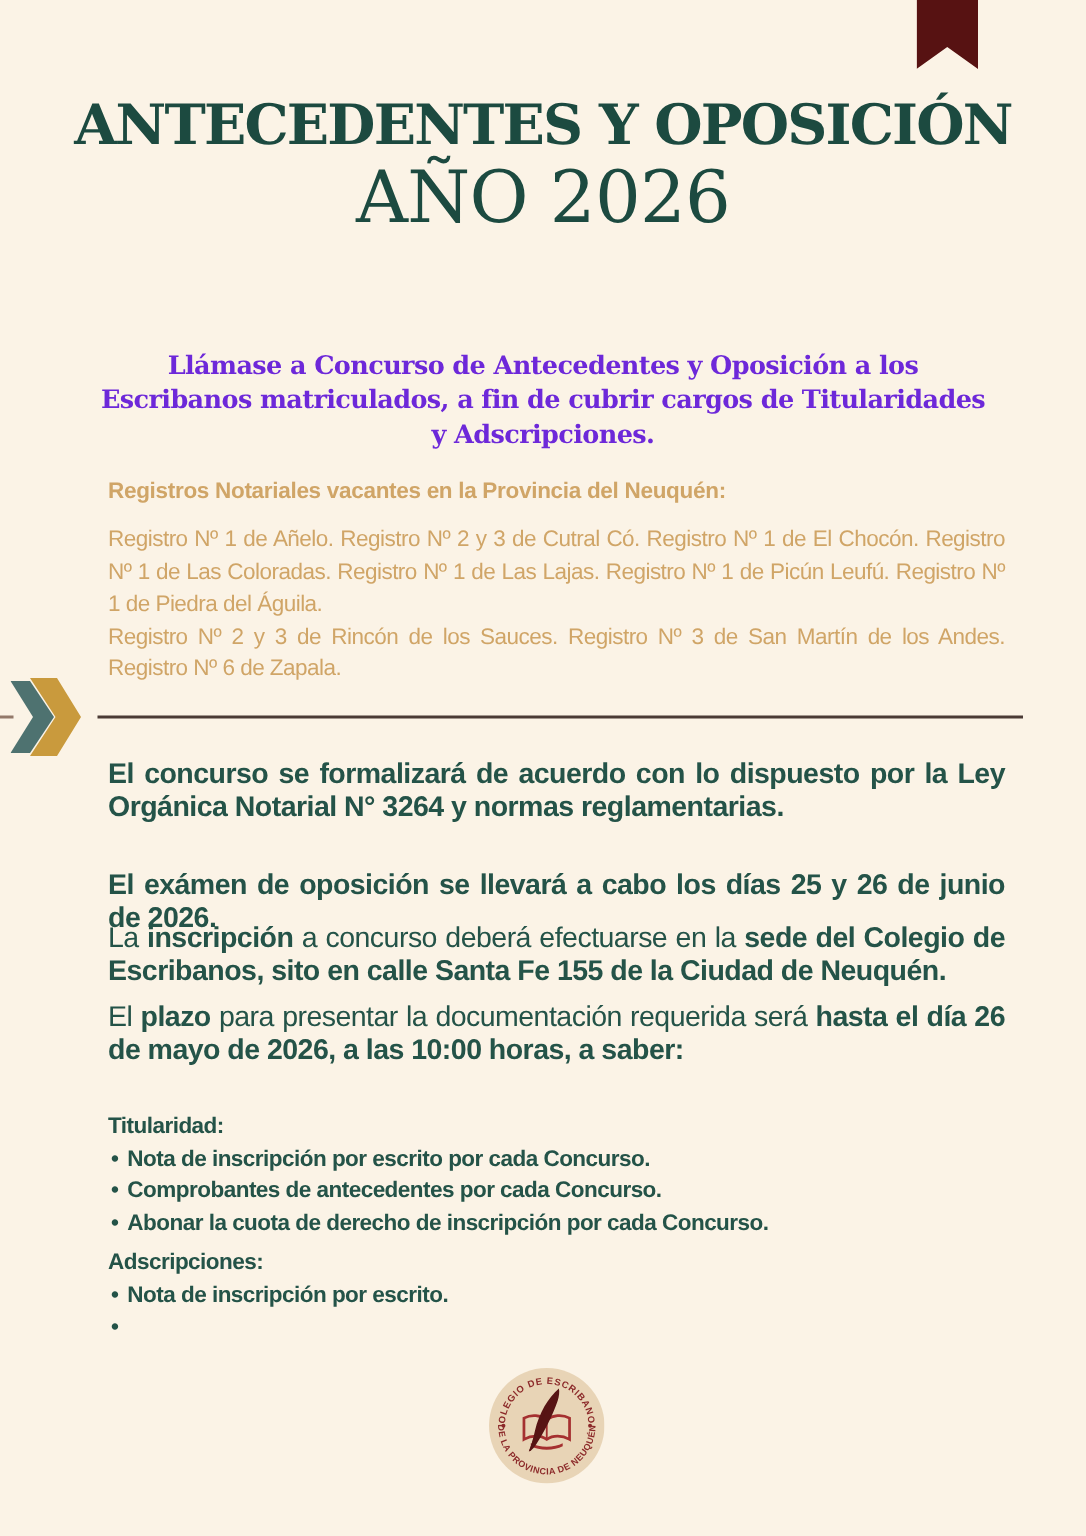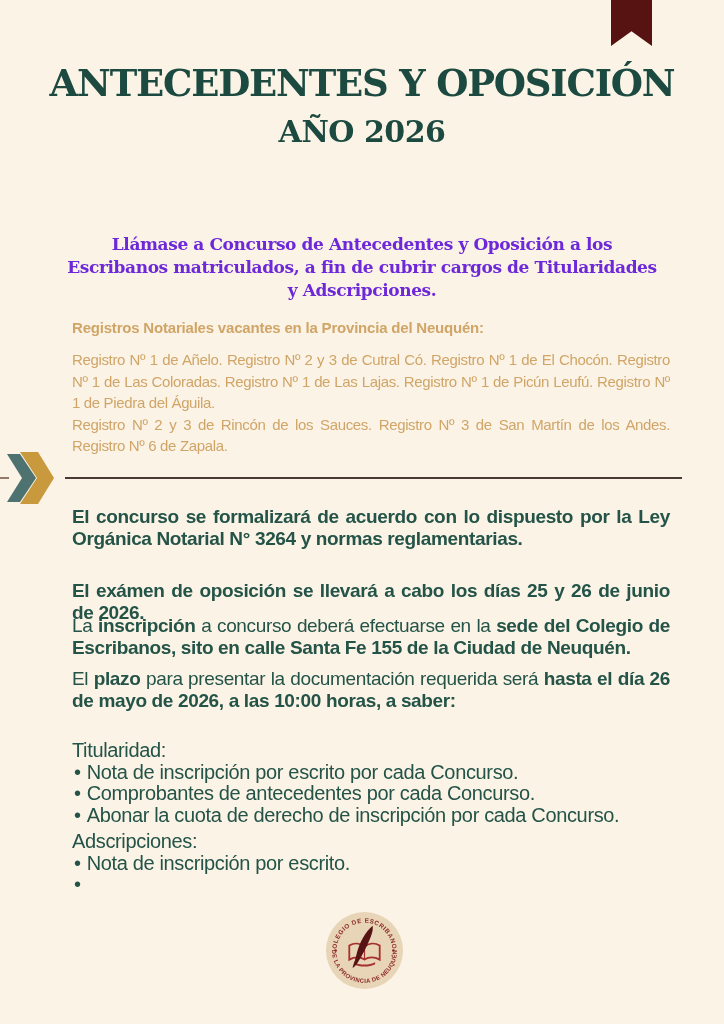--- a/index.html
+++ b/index.html
@@ -14,21 +14,21 @@
     position:absolute; left:611px; top:0; width:41px; height:46px;
     background:#571212;
     clip-path:polygon(0 0, 100% 0, 100% 100%, 50% 68%, 0 100%);
   }
   
   .title-block {
     position:absolute; top:64px; left:0; width:724px; text-align:center;
     color:#1c4a40; font-family:"DejaVu Serif", serif;
   }
   .title-line { font-size:37px; line-height:38px; letter-spacing:-1.2px; font-weight:600; }
-  .title-year { font-size:30px; line-height:48px; margin-top:6px; font-weight:700; letter-spacing:-0.5px; }
+  .title-year { font-size:48px; line-height:48px; margin-top:6px; font-weight:400; letter-spacing:-0.5px; }
   
   .intro {
     position:absolute; top:233px; left:62px; width:600px; text-align:center;
     color:#6d28d9; font-family:"DejaVu Serif", serif; font-weight:700;
     font-size:17px; line-height:23px; letter-spacing:-0.4px;
   }
   
   .vacancies { position:absolute; top:319px; left:72px; width:598px; color:#d0a567; }
   .vac-heading { font-size:15px; font-weight:700; letter-spacing:-0.2px; margin-bottom:13px; }
   .vac-par { font-size:15px; font-weight:400; letter-spacing:-0.35px; line-height:21.5px; text-align:justify; }
@@ -43,21 +43,21 @@
   }
   .bold { font-weight:700; }
   .body-par b { font-weight:700; }
   .p1 { top:506px; }
   .p2 { top:580px; }
   .p3 { top:615px; }
   .p4 { top:668px; }
   
   .list-block {
     position:absolute; left:72px; width:598px; color:#245348;
-    font-size:20px; font-weight:400; line-height:21.5px; letter-spacing:-0.35px;
+    font-size:15px; font-weight:700; line-height:21.5px; letter-spacing:-0.35px;
   }
   .list-1 { top:740px; }
   .list-2 { top:831px; }
   .list-item { display:flex; }
   .bullet { margin:0 6px 0 2px; }
   
   .logo { position:absolute; left:326px; top:912px; width:77px; height:77px; }
   .logo-arc { font-family:"Liberation Sans", sans-serif; font-weight:700; fill:#8c2a2a; }
   .arc-top { font-size:6.2px; letter-spacing:0.55px; }
   .arc-bot { font-size:5.9px; letter-spacing:0.35px; }

